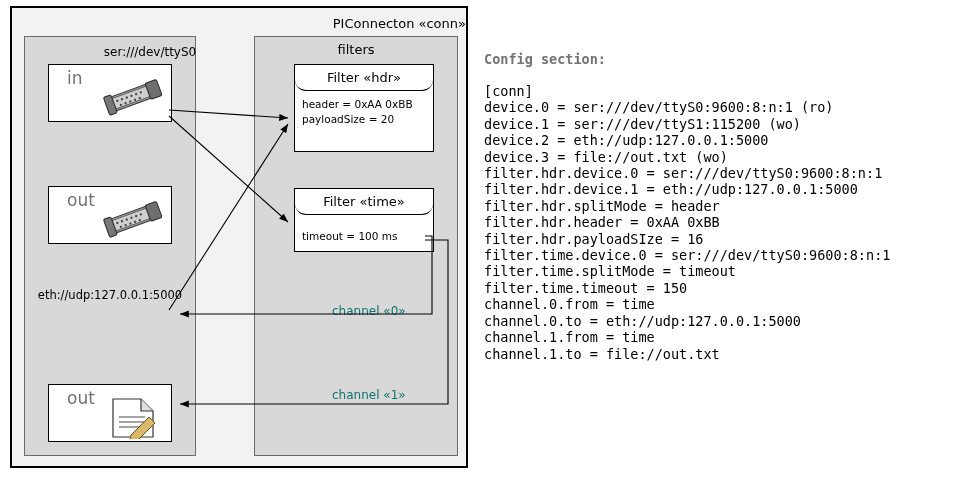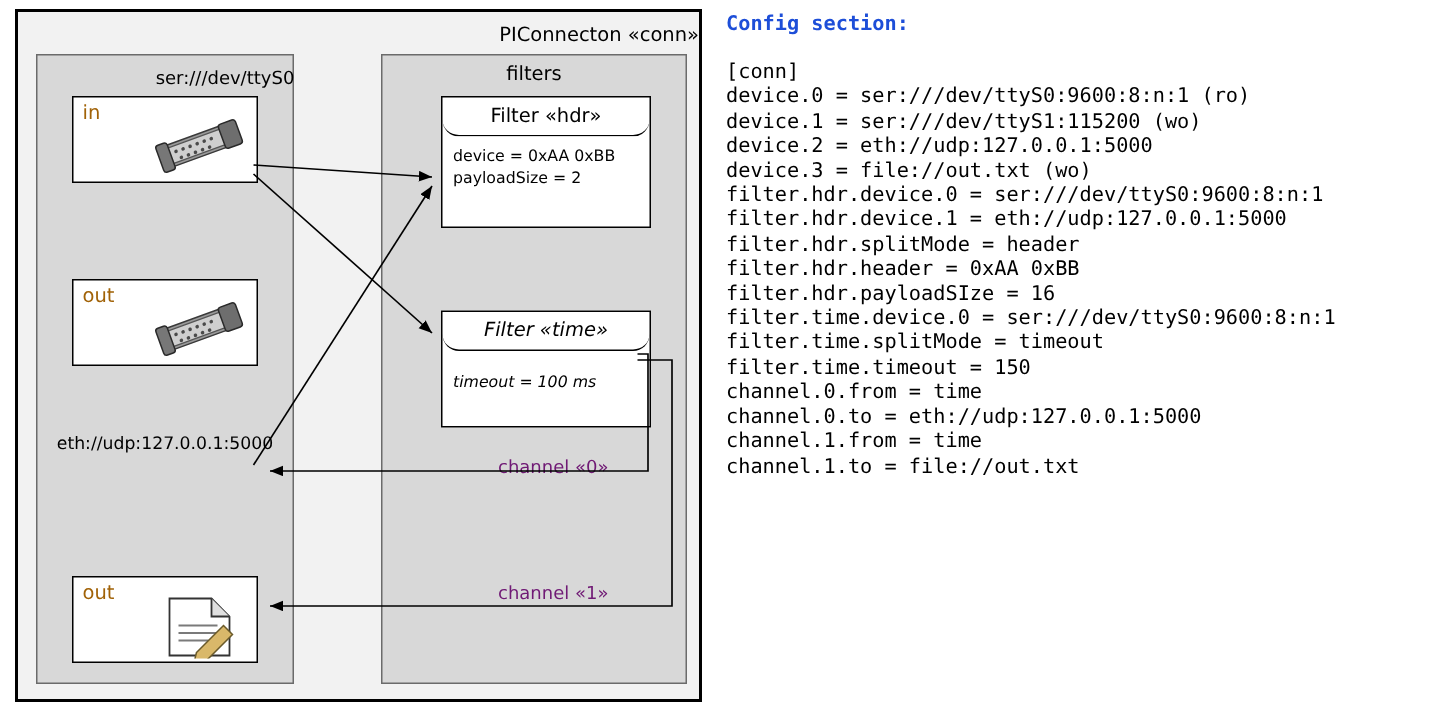--- a/index.html
+++ b/index.html
@@ -72,23 +72,23 @@
     position: absolute;
     background: #ffffff;
     border: 1px solid #000000;
     box-sizing: border-box;
     width: 124px;
     height: 58px;
     left: 24px;
   }
   .dev-card .dev-name {
     position: absolute;
-    left: 6px; top: 3px;
-    font-size: 13px;
-    color: #a16207;
+    left: 18px; top: 3px;
+    font-size: 17px;
+    color: #737373;
   }
   .dev-icon {
     position: absolute;
     right: 4px;
     bottom: 2px;
     width: 66px;
     height: 44px;
   }
   .dev-icon-eth {
     right: 2px;
@@ -125,21 +125,21 @@
     border-radius: 11px;
   }
   .filter-body {
     font-size: 10.5px;
     padding: 6px 6px 6px 7px;
     line-height: 1.45;
   }
   .channel-label {
     position: absolute;
     font-size: 12px;
-    color: #701a75;
+    color: #0f766e;
     white-space: nowrap;
   }
   .svg-layer {
     position: absolute;
     left: 0; top: 0;
     width: 964px;
     height: 484px;
     pointer-events: none;
   }
 
@@ -147,22 +147,23 @@
   .config {
     position: absolute;
     left: 484px;
     top: 8px;
     width: 470px;
   }
   .config-heading {
     font-family: "DejaVu Sans Mono", monospace;
     font-size: 13.5px;
     font-weight: bold;
-    color: #1d4ed8;
+    color: #737373;
     margin-bottom: 16px;
+    margin-top: 43px;
   }
   .config-body {
     font-family: "DejaVu Sans Mono", monospace;
     font-size: 13.5px;
     line-height: 16.4px;
     color: #000;
     white-space: pre;
     margin-top: 16px;
   }
 </style>
@@ -247,26 +248,26 @@
       </div>
     </div>
 
     <div class="filters-box">
       <div class="group-box" style="left:0; top:0; width:204px; height:420px;"></div>
       <div class="group-label">filters</div>
 
       <div class="filter-card" style="top:28px; height:88px;">
         <div class="filter-title">Filter «hdr»</div>
         <div class="filter-body">
-          <div>device = 0xAA 0xBB</div>
-          <div>payloadSize = 2</div>
+          <div>header = 0xAA 0xBB</div>
+          <div>payloadSize = 20</div>
         </div>
       </div>
 
-      <div class="filter-card" style="top:171px; height:78px;font-style:italic;">
+      <div class="filter-card" style="top:152px; height:64px;">
         <div class="filter-title">Filter «time»</div>
         <div class="filter-body" style="padding-top:14px;">
           <div>timeout = 100 ms</div>
         </div>
       </div>
 
       <div class="channel-label" style="left:78px; top:268px;">channel «0»</div>
       <div class="channel-label" style="left:78px; top:352px;text-align:center;">channel «1»</div>
     </div>
   </div>

